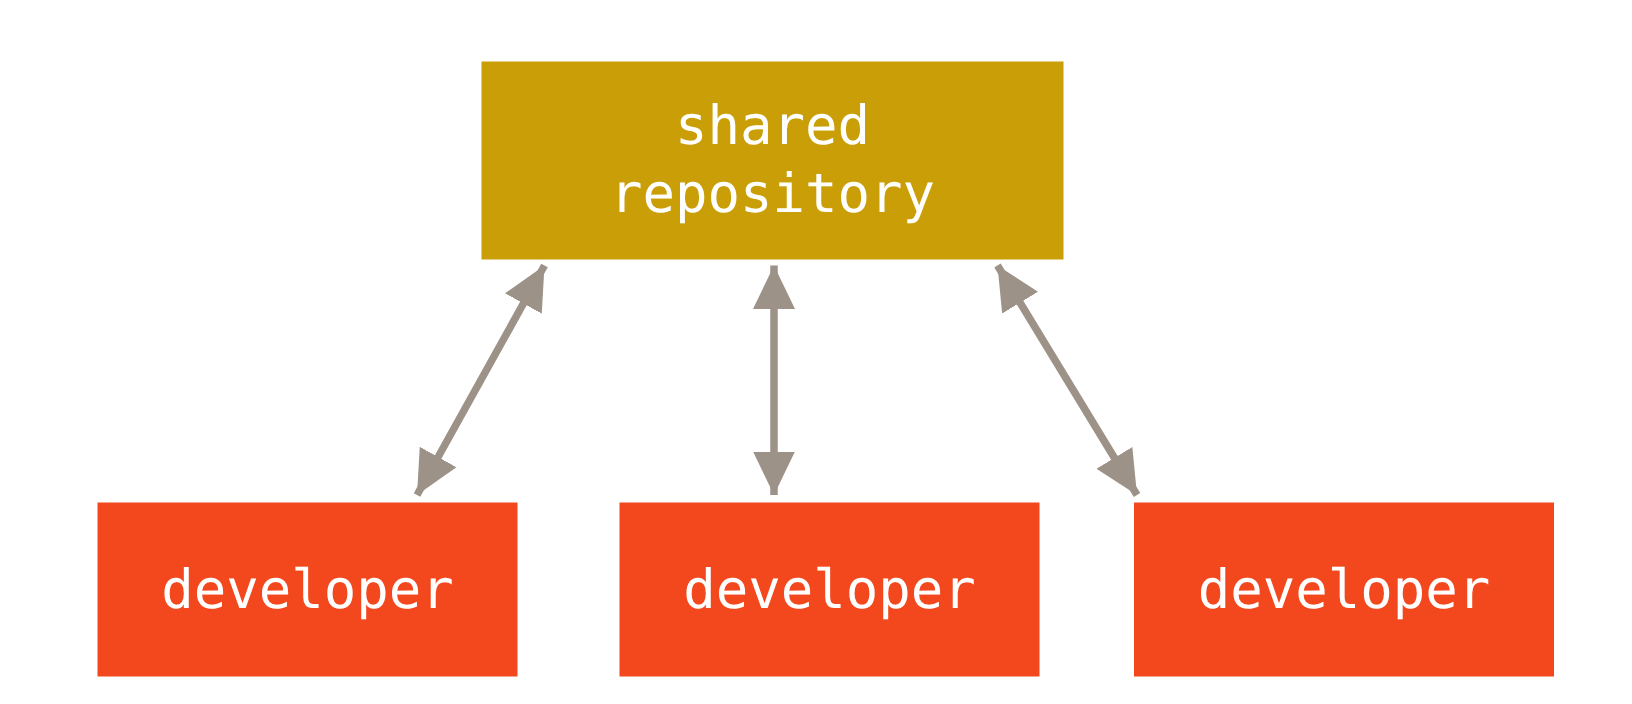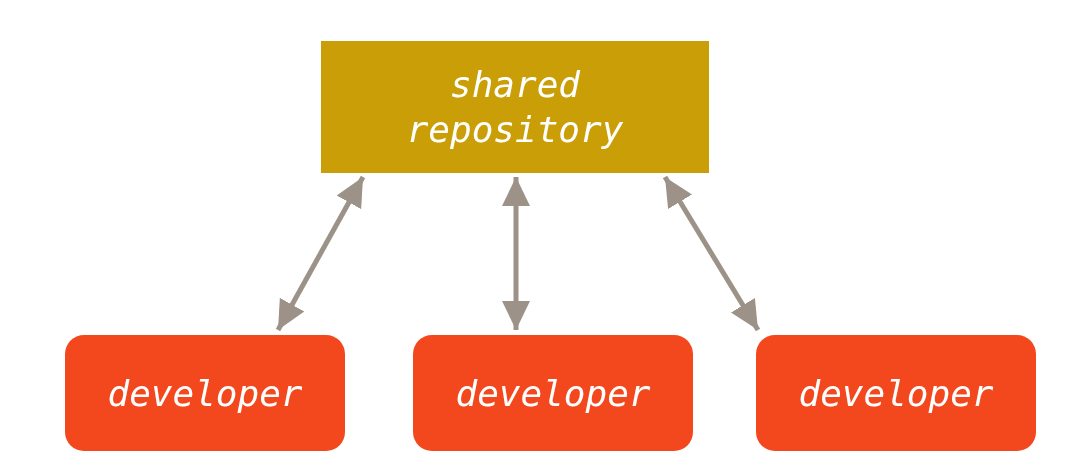--- a/index.html
+++ b/index.html
@@ -16,37 +16,35 @@
       font-family: "DejaVu Sans Mono", "Liberation Mono", monospace;
     }
     .box {
       position: absolute;
       display: flex;
       align-items: center;
       justify-content: center;
       text-align: center;
       color: var(--label, #ffffff);
       font-size: 36px;
-      font-style: italic;
     }
     .repo {
       left: 321px;
       top: 41px;
       width: 388px;
       height: 132px;
       background: var(--repository, #c99e06);
       line-height: 45px;
       white-space: pre-line;
     }
     .dev {
       top: 335px;
       width: 280px;
       height: 116px;
       background: var(--developer, #f3481d);
-      border-radius: 19px;
     }
     .dev1 { left: 65px; }
     .dev2 { left: 413px; }
     .dev3 { left: 756px; }
     svg.arrows {
       position: absolute;
       left: 0;
       top: 0;
       width: 1088px;
       height: 469px;

